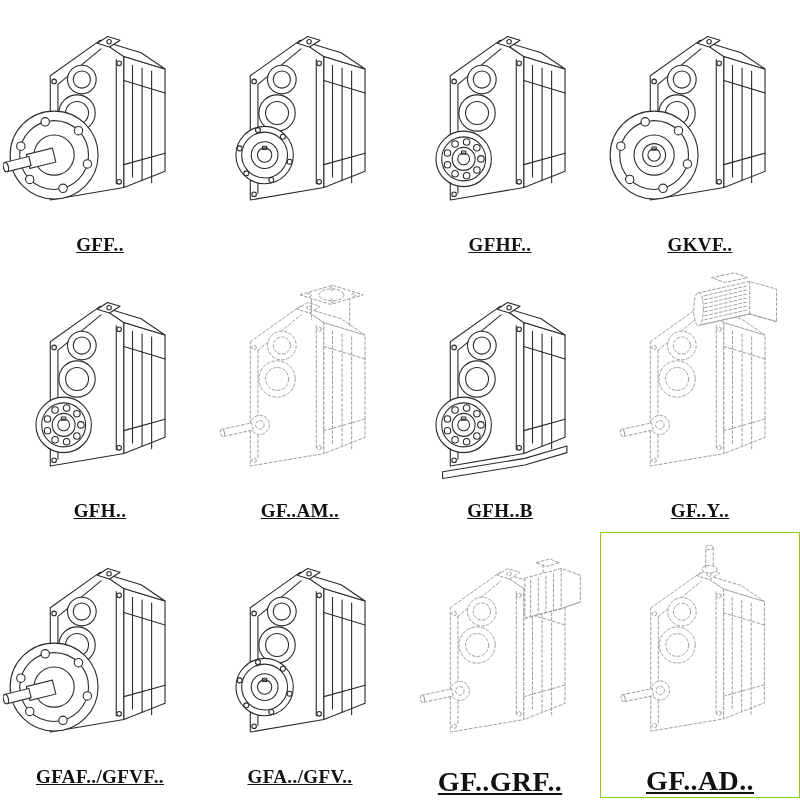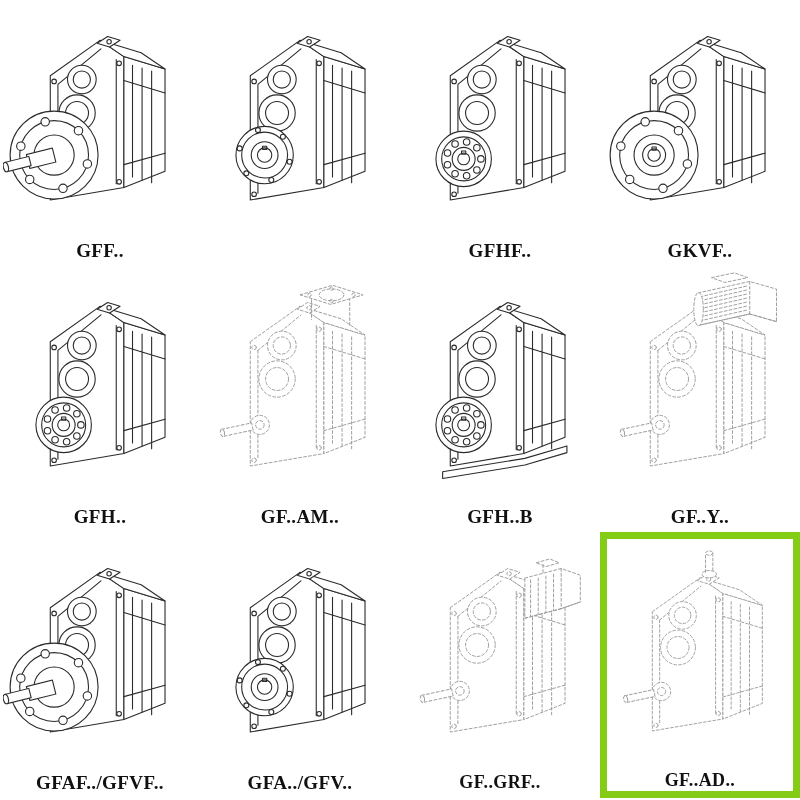--- a/index.html
+++ b/index.html
@@ -10,27 +10,27 @@
   #catalog-grid{
     display:grid;
     grid-template-columns:repeat(4,200px);
     grid-template-rows:repeat(3,266px);
     width:800px;height:800px;
   }
   .cell{
     display:flex;flex-direction:column;align-items:center;justify-content:flex-start;
     box-sizing:border-box;padding-top:4px;
   }
-  .cell.framed{border:7px solid #84cc16;}
+  .cell.framed{border:1px solid #84cc16;}
   .drawing{width:194px;height:218px;display:block;}
   .label{
     font-weight:bold;font-size:19px;color:#111111;
-    letter-spacing:0.4px;text-align:center;margin-top:18px;white-space:nowrap;
+    letter-spacing:0.4px;text-align:center;margin-top:12px;white-space:nowrap;text-decoration:underline;
   }
-  .label.large{font-size:18px;}
+  .label.large{font-size:28px;}
 </style>
 </head>
 <body>
 
 <div id="catalog-grid">
     <div class="cell">
       <svg viewBox="0 0 200 228" class="drawing">
         <g stroke="#2b2b2b" stroke-width="1.15" fill="#ffffff" stroke-linejoin="round" stroke-linecap="round">
           <polygon points="48,75 100,38 125,55 125,192 48,205"></polygon>
           <polygon points="125,55 168,68 168,175 125,192"></polygon>

